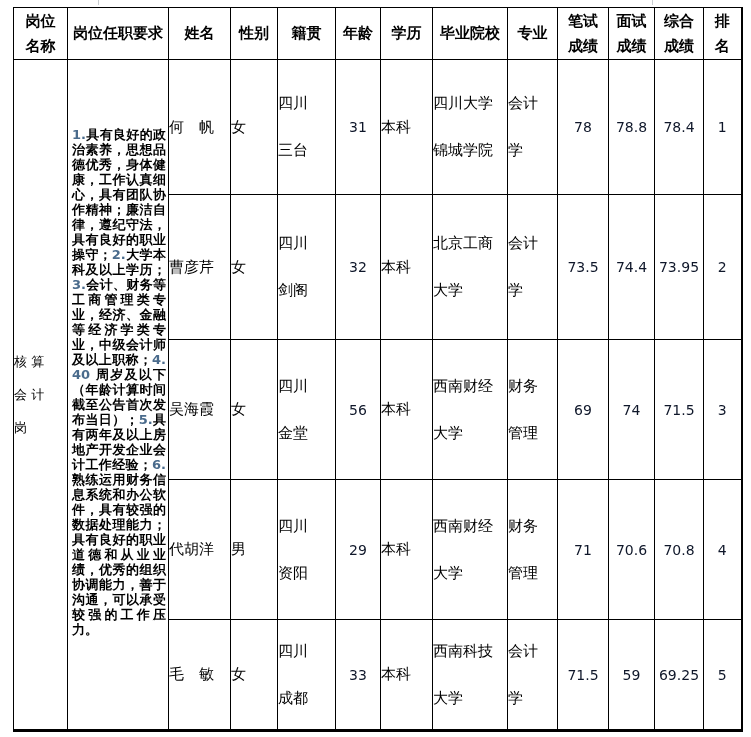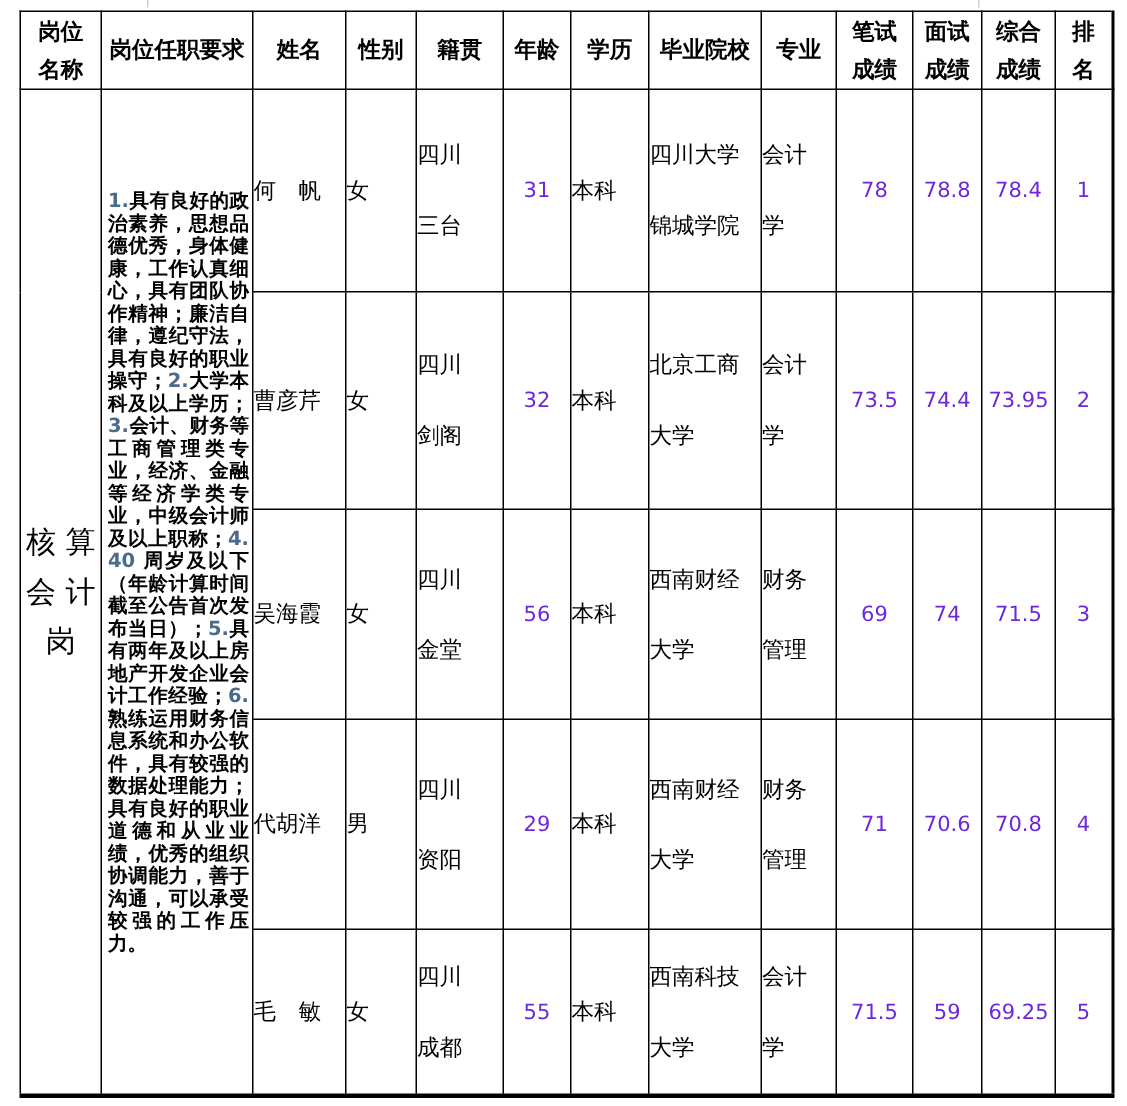--- a/index.html
+++ b/index.html
@@ -37,25 +37,25 @@
     font-size:15px; font-weight:bold;
     text-align:center; vertical-align:middle;
     white-space:pre-line; line-height:25px;
   }
 
   td.c {               
     font-size:15px; text-align:left; vertical-align:middle;
     white-space:pre-line; line-height:47px;
   }
   td.n {               
-    font-size:14px; color:#6d28d9;
+    font-size:14px; color:#0f172a;
     text-align:center; vertical-align:middle;
   }
   td.pos {             
-    font-size:20px; text-align:center; vertical-align:middle;
+    font-size:13px; text-align:left; vertical-align:middle;
     white-space:pre-line; line-height:33px;
   }
   td.req { vertical-align:middle; padding:0 2px 26px 4px; }
   .req-inner {
     font-size:13px; line-height:15px;
     text-align:justify; text-justify:inter-ideograph;
     word-break:break-all;
     font-weight:bold;
   }
   .req-num { color:#4a6b8c; }
@@ -178,21 +178,21 @@
       <td class="n">70.6</td>
       <td class="n">70.8</td>
       <td class="n">4</td>
     </tr>
 
     <tr class="r5">
       <td class="c">毛　敏</td>
       <td class="c">女</td>
       <td class="c">四川
 成都</td>
-      <td class="n">55</td>
+      <td class="n">33</td>
       <td class="c">本科</td>
       <td class="c">西南科技
 大学</td>
       <td class="c">会计
 学</td>
       <td class="n">71.5</td>
       <td class="n">59</td>
       <td class="n">69.25</td>
       <td class="n">5</td>
     </tr>

